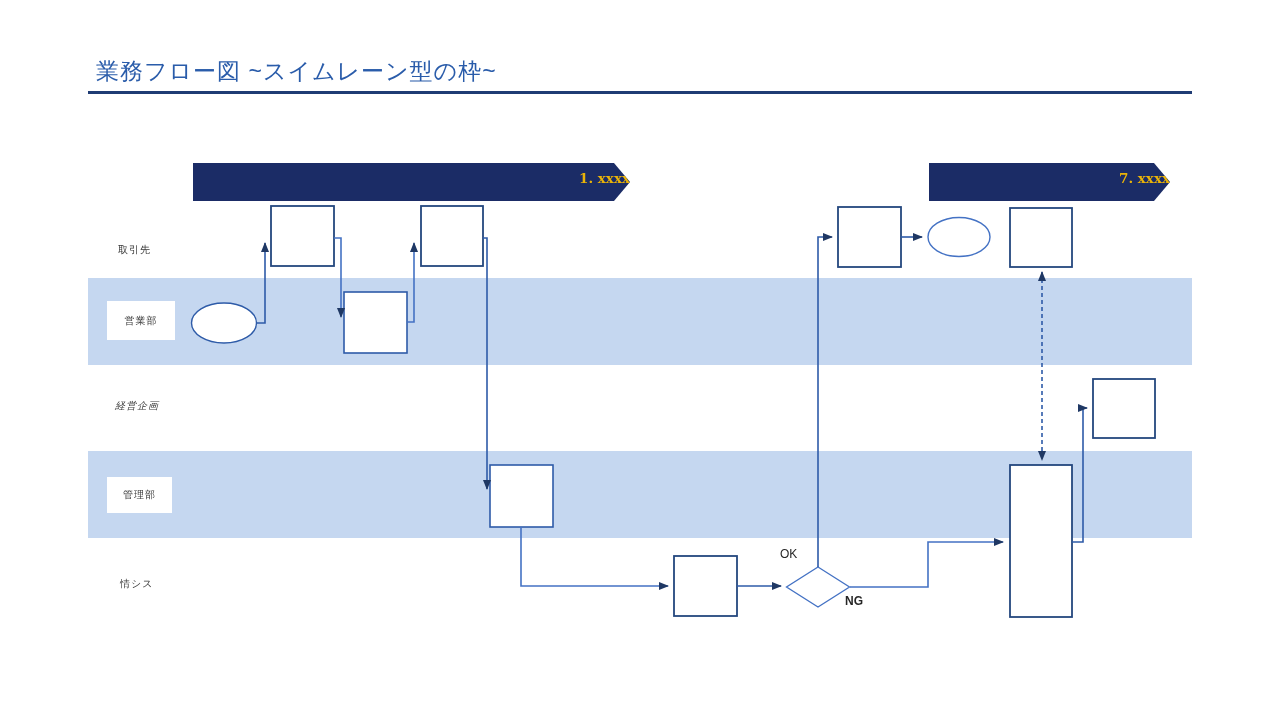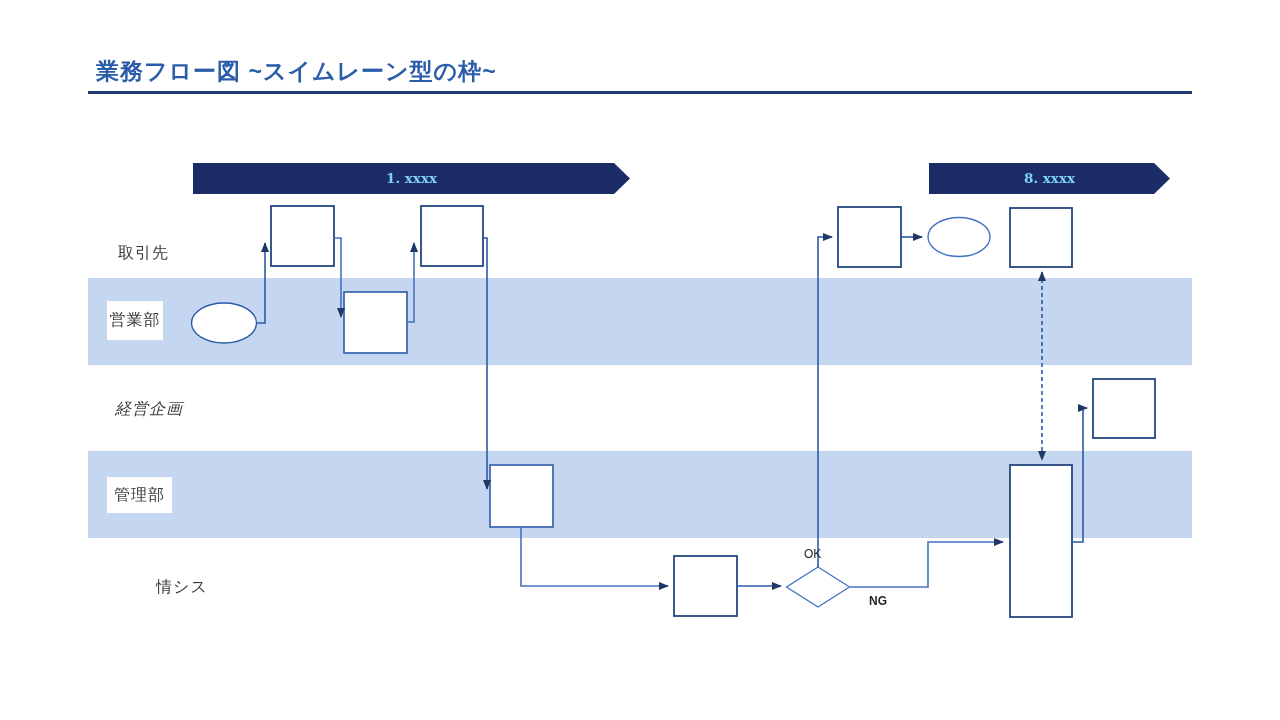--- a/index.html
+++ b/index.html
@@ -2,67 +2,67 @@
 <html><head>
 <meta charset="utf-8">
 <style>
   html,body{margin:0;padding:0;background:#fff;}
   #slide{
     position:relative;width:1280px;height:720px;background:#ffffff;overflow:hidden;
     font-family:"Liberation Sans","DejaVu Sans",sans-serif;
   }
   .abs{position:absolute;}
   .page-title{
-    left:96px;top:56px;font-size:23px;font-weight:bold;color:#2A5CAA;
+    left:96px;top:56px;font-size:23px;font-weight:normal;color:#2A5CAA;
     letter-spacing:1px;z-index:4;
   }
   .title-rule{
     left:88px;top:91px;width:1104px;height:3px;background:#1F3C74;z-index:4;
   }
   .lane-band{left:88px;width:1104px;height:87px;background:#C5D7F0;z-index:1;}
   .band-sales{top:278px;}
   .band-admin{top:451px;}
   .phase-banner{
-    top:163px;height:31px;background:#1B2C66;color:#7dd3fc;z-index:4;
+    top:163px;height:38px;background:#1B2C66;color:#eab308;z-index:4;
     font-family:"DejaVu Serif","Liberation Serif",serif;
-    font-weight:bold;font-size:13.5px;line-height:31px;text-align:center;
+    font-weight:bold;font-size:13.5px;line-height:31px;text-align:right;
     clip-path:polygon(0 0, calc(100% - 16px) 0, 100% 50%, calc(100% - 16px) 100%, 0 100%);
   }
   .banner-1{left:193px;width:437px;}
   .banner-2{left:635px;width:288px;}
   .banner-3{left:929px;width:241px;}
   .lane-label{
-    font-size:16px;color:#3A3A3A;z-index:4;letter-spacing:1px;white-space:nowrap;
+    font-size:10px;color:#3A3A3A;z-index:4;letter-spacing:1px;white-space:nowrap;
   }
   .lane-label-box{
     background:#ffffff;z-index:2;display:flex;align-items:center;justify-content:center;
   }
   .label-client{left:118px;top:243px;}
-  .box-sales{left:107px;top:301px;width:56px;height:39px;}
+  .box-sales{left:107px;top:301px;width:68px;height:39px;}
   .label-planning{left:115px;top:399px;font-style:italic;}
   .box-admin{left:107px;top:477px;width:65px;height:36px;}
-  .label-it{left:120px;top:577px;margin-left:36px;}
-  .decision-label{font-size:12px;color:#262626;z-index:4;margin-left:24px;}
+  .label-it{left:120px;top:577px;}
+  .decision-label{font-size:12px;color:#262626;z-index:4;}
   .label-ok{left:780px;top:547px;}
   .label-ng{left:845px;top:594px;font-weight:bold;}
   #flow-svg{position:absolute;left:0;top:0;z-index:3;pointer-events:none;}
 </style>
 </head>
 <body>
 
 <div id="slide">
 
   <div class="abs page-title">業務フロー図 ~スイムレーン型の枠~</div>
   <div class="abs title-rule"></div>
 
   <div class="abs lane-band band-sales"></div>
   <div class="abs lane-band band-admin"></div>
 
   <div class="abs phase-banner banner-1">1. xxxx</div>
-  <div class="abs phase-banner banner-3">8. xxxx</div>
+  <div class="abs phase-banner banner-3">7. xxxx</div>
 
   <div class="abs lane-label label-client">取引先</div>
   <div class="abs lane-label-box box-sales">
     <span class="lane-label">営業部</span>
   </div>
   <div class="abs lane-label label-planning">経営企画</div>
   <div class="abs lane-label-box box-admin">
     <span class="lane-label">管理部</span>
   </div>
   <div class="abs lane-label label-it">情シス</div>

